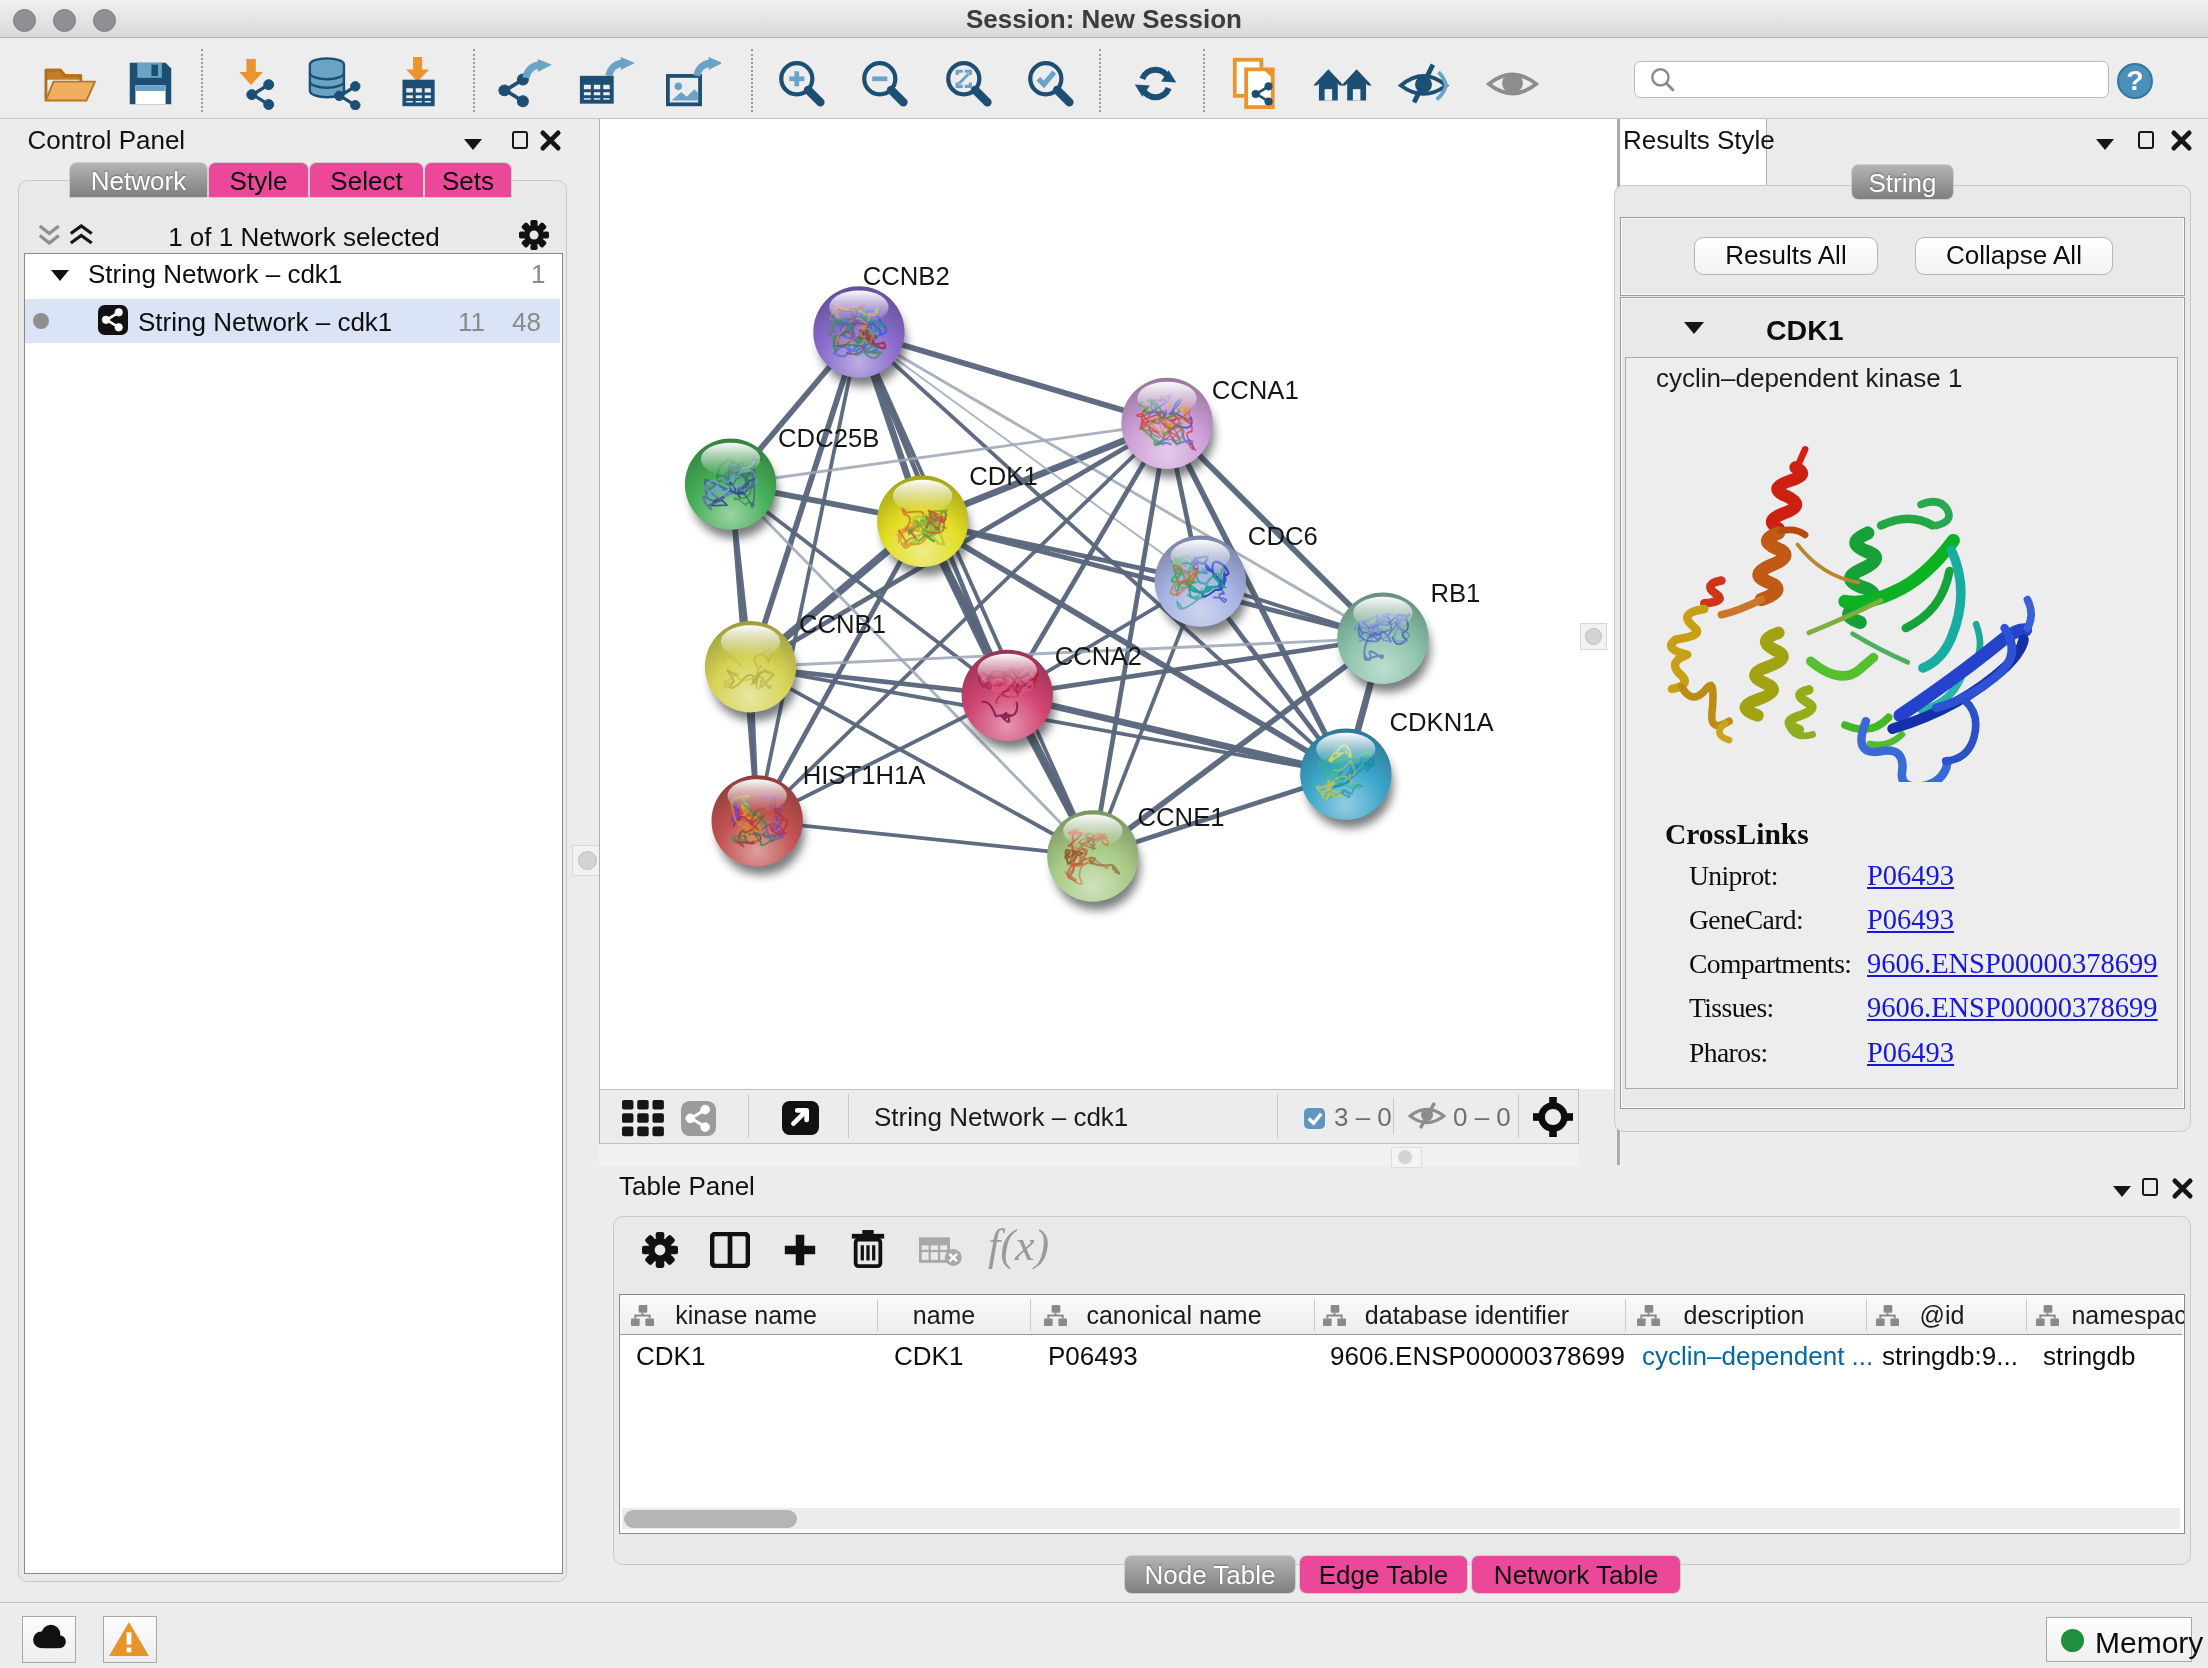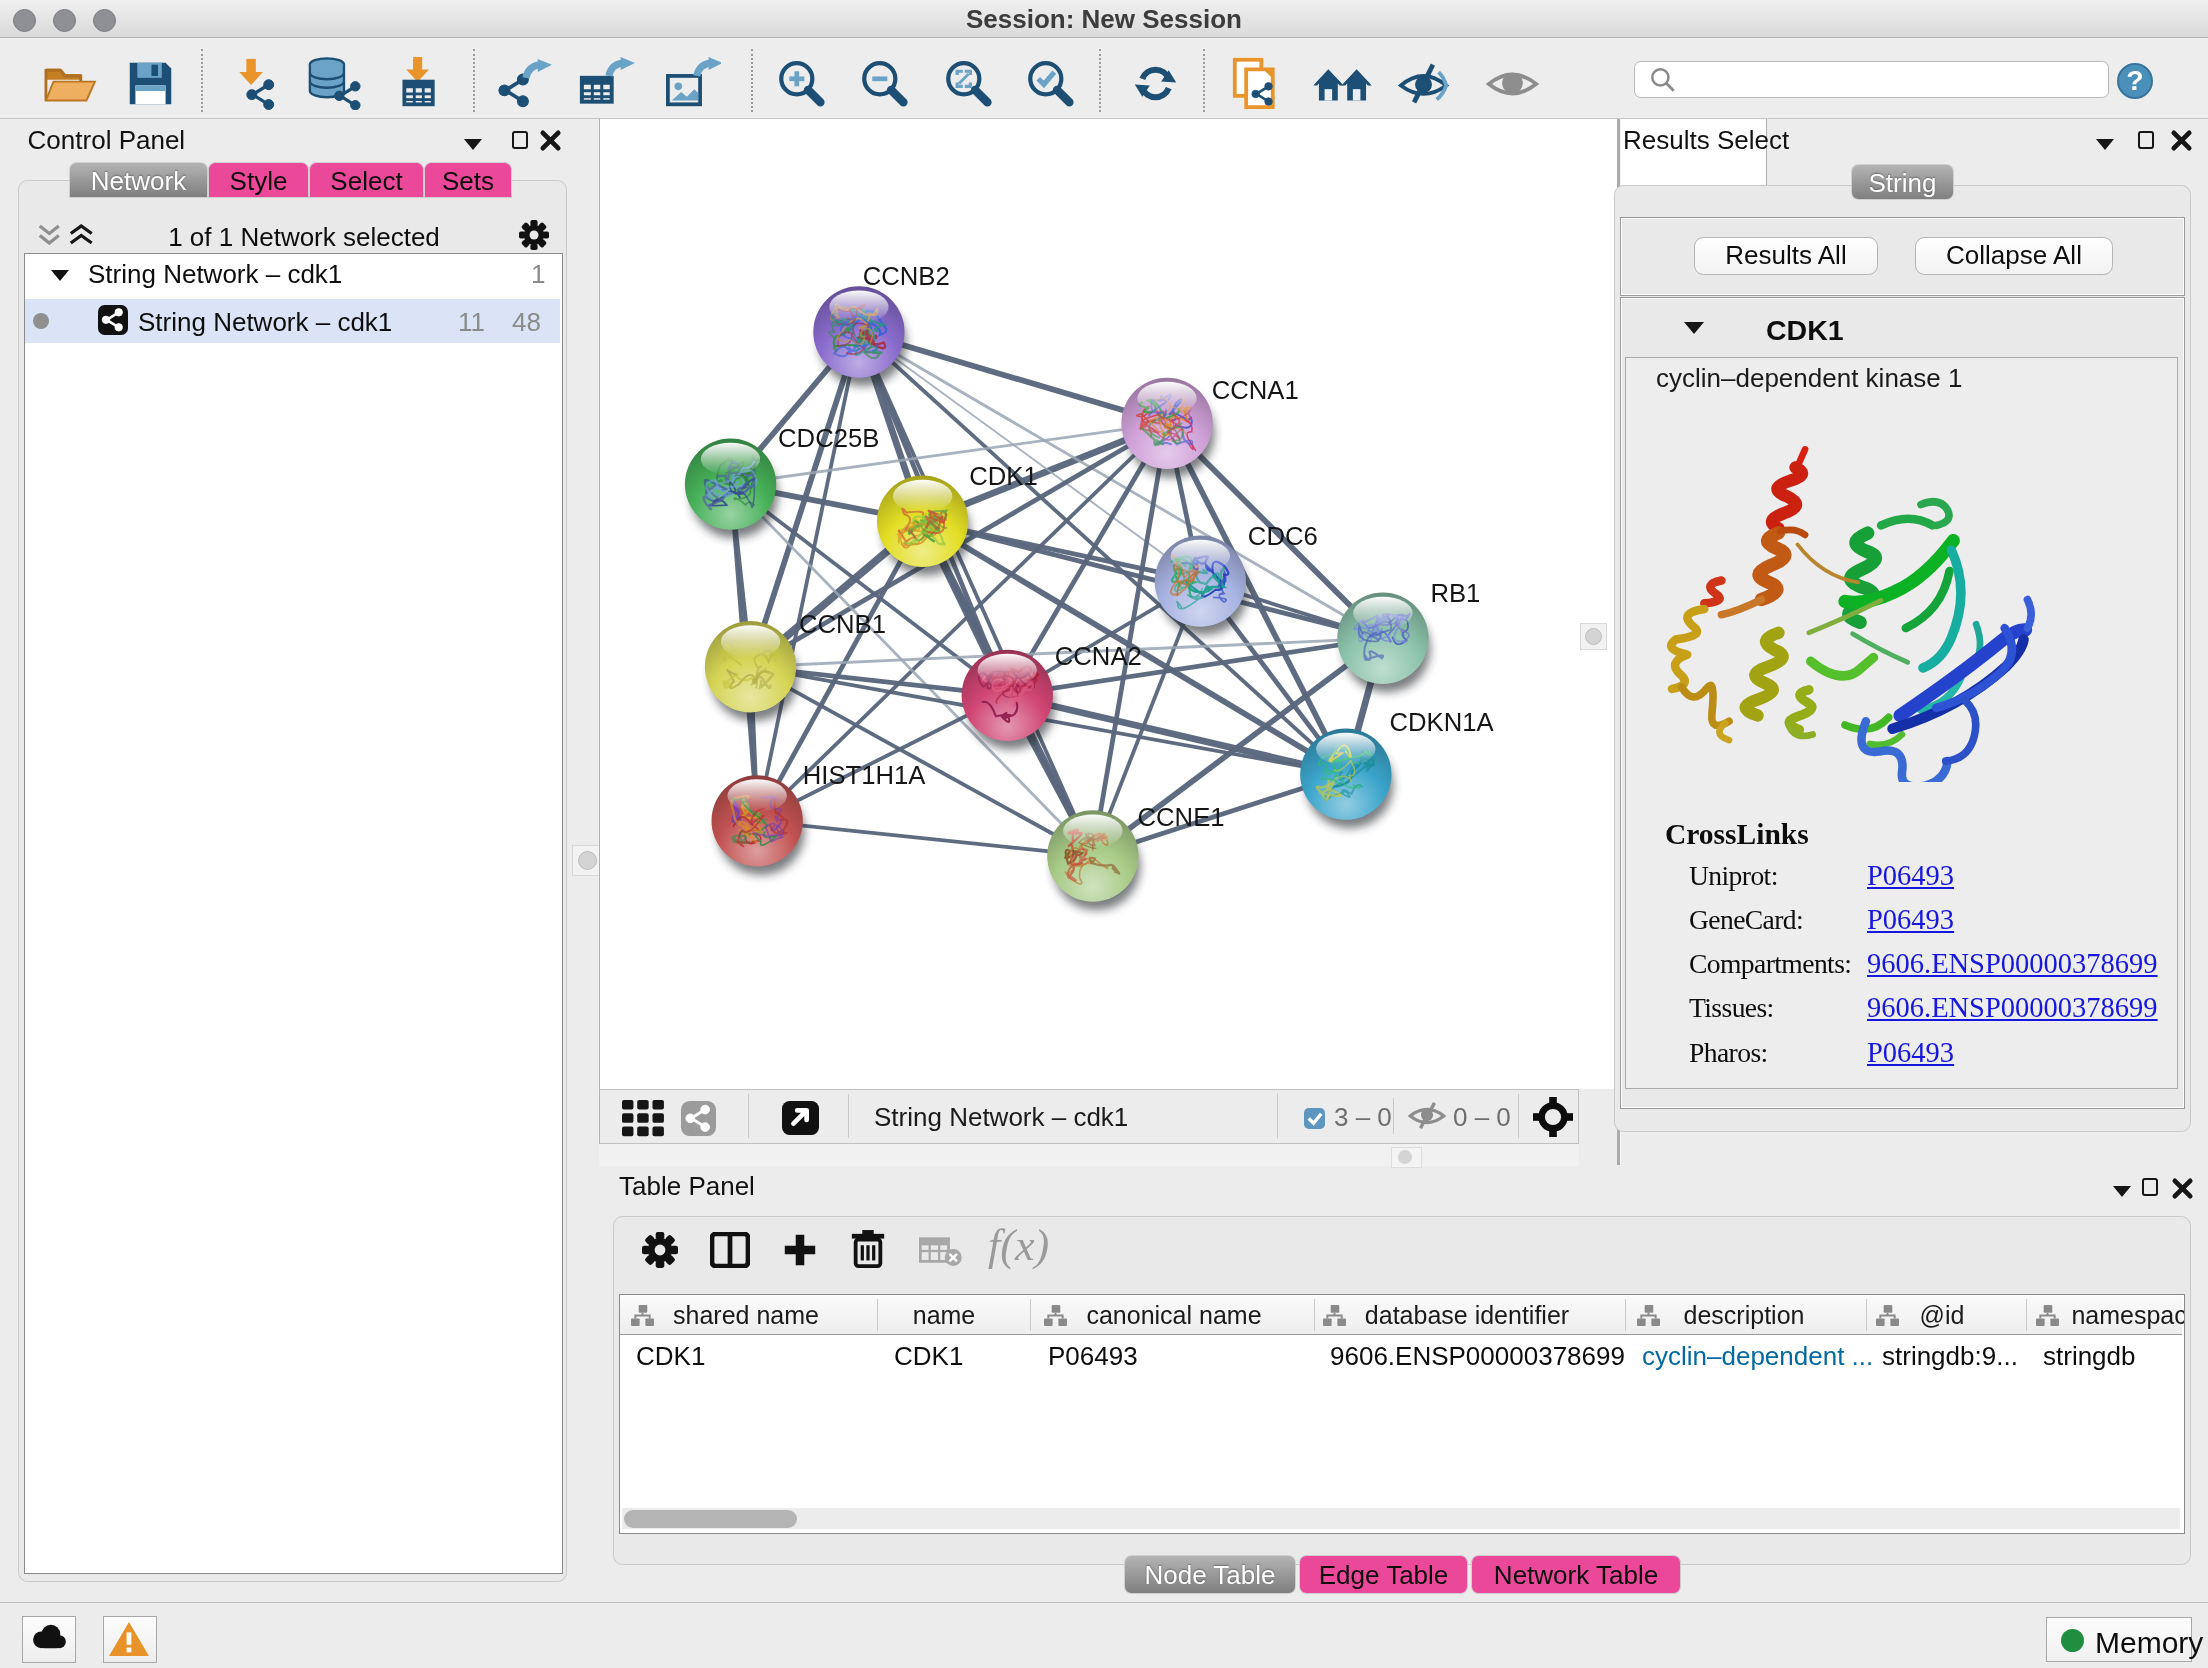--- a/index.html
+++ b/index.html
@@ -625,21 +625,21 @@
     </svg>
   </div>
 <div class="abs" style="left:599px;top:1144px;width:980px;height:22px;background:#f1f1f1"></div>
 <div class="abs" style="left:1580px;top:623px;width:25px;height:25px;background:#f2f2f2;border:1px solid #d8d8d8">
     <div class="abs" style="left:3.8px;top:3.8px;width:15px;height:15px;border-radius:50%;background:#d4d4d4;border:1px solid #bdbdbd"></div>
   </div>
 <div class="abs" style="left:1391px;top:1147px;width:28.5px;height:19px;background:#f4f4f4;border:1px solid #ddd">
     <div class="abs" style="left:5.7px;top:1.9px;width:14.3px;height:14.3px;border-radius:50%;background:#d4d4d4"></div>
   </div>
 <div class="abs" style="left:1617px;top:119px;width:2.9px;height:1046px;background:#ababab;border-right:1.9px solid #f5f5f5"></div>
-<div class="abs ptitle" style="left:1623px;top:125px">Results Select</div>
+<div class="abs ptitle" style="left:1623px;top:125px">Results Style</div>
 <div style="position:absolute;left:2096px;top:136px"><span style="display:inline-block;width:0;height:0;border-left:9.5px solid transparent;border-right:9.5px solid transparent;border-top:11.4px solid #161616"></span></div>
 <div style="position:absolute;left:2138px;top:131px;width:16px;height:18px;border:2.9px solid #161616;border-radius:2.9px;box-sizing:border-box"></div>
 <svg width="23" height="23" viewBox="0 0 24 24" style="position:absolute;left:2170px;top:129px">
     <path d="M4,4 L20,20 M20,4 L4,20" stroke="#161616" stroke-width="5" stroke-linecap="round"></path>
   </svg>
 <div class="gbox" style="left:1614px;top:185px;width:575px;height:945px"></div>
 <div class="tab tabsel" style="left:1851px;top:164px;width:103px;height:36px;line-height:36px;border-radius:7.6px">String</div>
 <div class="dbox" style="left:1620px;top:217px;width:563px;height:77px"></div>
 <div class="btn" style="left:1694px;top:237px;width:184px;height:38px;line-height:34px">Results All</div>
 <div class="btn" style="left:1915px;top:237px;width:198px;height:38px;line-height:34px">Collapse All</div>
@@ -740,21 +740,21 @@
 <div class="abs" style="left:619px;top:1294px;width:1566px;height:240px;background:#fff;border:1.9px solid #8a8a8a;box-sizing:border-box;overflow:hidden">
     <div class="abs" style="left:0;top:0;width:1562px;height:40px;background:linear-gradient(#fbfbfb,#ededed);border-bottom:1.9px solid #9a9a9a;box-sizing:border-box"></div>
     <svg width="25" height="23" viewBox="0 0 26 24" style="position:absolute;left:9.5px;top:8.6px">
       <g fill="#8a8a8a">
         <rect x="9" y="1" width="9" height="8" rx="1"></rect>
         <rect x="1" y="15" width="9" height="8" rx="1"></rect>
         <rect x="16" y="15" width="9" height="8" rx="1"></rect>
         <path d="M13 9 v4 M5.5 15 v-3 h15 v3 M13 9 v3" stroke="#8a8a8a" stroke-width="2" fill="none"></path>
       </g>
     </svg>
-    <div class="abs" style="left:126px;top:5.7px;transform:translateX(-50%);white-space:nowrap;font-size:25px;color:#1a1a1a">shared name</div>
+    <div class="abs" style="left:126px;top:5.7px;transform:translateX(-50%);white-space:nowrap;font-size:25px;color:#1a1a1a">kinase name</div>
     <div class="abs" style="left:257px;top:3.8px;width:0;height:32px;border-left:1.9px solid #c9c9c9"></div>
     <div class="abs" style="left:324px;top:5.7px;transform:translateX(-50%);white-space:nowrap;font-size:25px;color:#1a1a1a">name</div>
     <div class="abs" style="left:410px;top:3.8px;width:0;height:32px;border-left:1.9px solid #c9c9c9"></div>
     <svg width="25" height="23" viewBox="0 0 26 24" style="position:absolute;left:423px;top:8.6px">
       <g fill="#8a8a8a">
         <rect x="9" y="1" width="9" height="8" rx="1"></rect>
         <rect x="1" y="15" width="9" height="8" rx="1"></rect>
         <rect x="16" y="15" width="9" height="8" rx="1"></rect>
         <path d="M13 9 v4 M5.5 15 v-3 h15 v3 M13 9 v3" stroke="#8a8a8a" stroke-width="2" fill="none"></path>
       </g>

